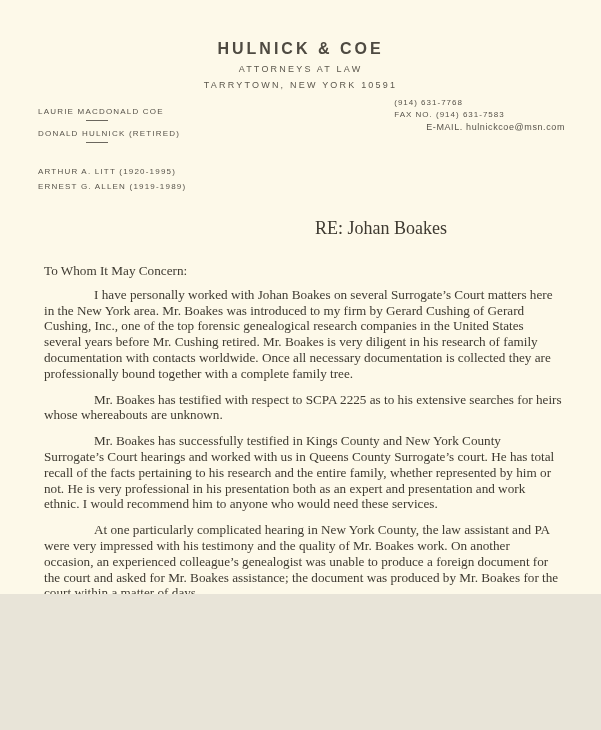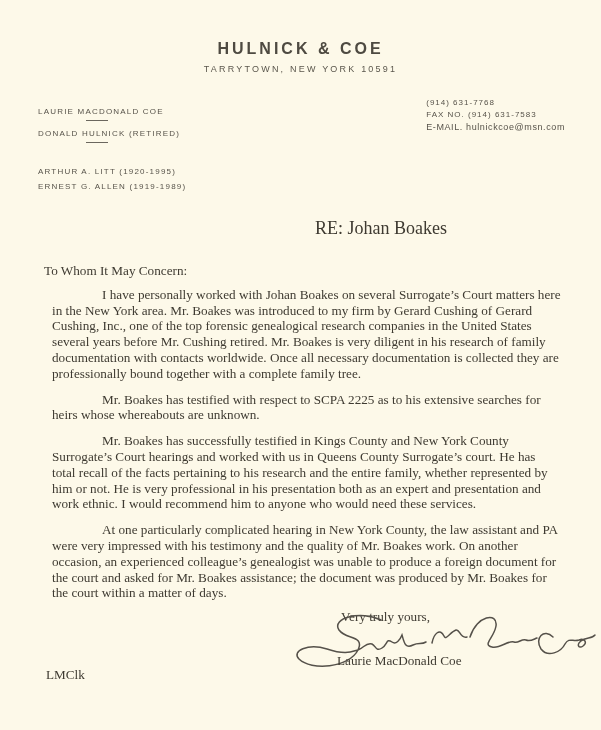--- a/index.html
+++ b/index.html
@@ -4,21 +4,21 @@
 <style>
   html, body {
     margin: 0;
     padding: 0;
     background: #e8e4d8;
     font-family: "Liberation Serif", serif;
   }
   .page {
     position: relative;
     width: 601px;
-    height: 730px;
+    height: 594px;
     margin: 0 auto;
     background: #fdf9e9;
     overflow: hidden;
     color: #3e3a31;
     text-decoration: underline;
   }
   
   .letterhead {
     position: absolute;
     top: 40px;
@@ -62,39 +62,39 @@
     position: absolute;
     top: 97px;
     right: 36px;
     text-align: left;
     font-family: "Liberation Sans", sans-serif;
     font-size: 8px;
     letter-spacing: 1px;
     color: #57534a;
     line-height: 12px;
   }
-  .contact .email { font-size: 9px; letter-spacing: 0.6px; }
+  .contact .email { font-size: 9px; letter-spacing: 0.6px; margin-left: 32px; }
   
   .re-line {
     position: absolute;
     top: 218px;
     left: 315px;
     font-size: 18px;
   }
   .letter-body {
     position: absolute;
     top: 255px;
     left: 44px;
     width: 518px;
     font-size: 13.2px;
     line-height: 15.8px;
   }
   .salutation { margin: 8px 0 8px 0; }
   .para {
-    margin: 0 0 10px 8px;
+    margin: 0 0 10px 0;
     text-indent: 50px;
   }
   .closing {
     position: absolute;
     top: 609px;
     left: 341px;
     font-size: 13.2px;
   }
   .signature-svg {
     position: absolute;
@@ -116,20 +116,21 @@
     font-size: 13.2px;
   }
 </style>
 </head>
 <body>
 
 <div class="page">
 
   <header class="letterhead">
     <div class="firm-name">HULNICK &amp; COE</div>
+    <div class="sub">ATTORNEYS AT LAW</div>
     <div class="sub">TARRYTOWN, NEW YORK 10591</div>
   </header>
 
   <div class="attorneys">
     <div class="attorney-name">LAURIE MACDONALD COE</div>
     <div class="name-rule"></div>
     <div class="attorney-name">DONALD HULNICK (RETIRED)</div>
     <div class="name-rule"></div>
     <div class="attorney-name gap">ARTHUR A. LITT (1920-1995)</div>
     <div class="attorney-name">ERNEST G. ALLEN (1919-1989)</div>

